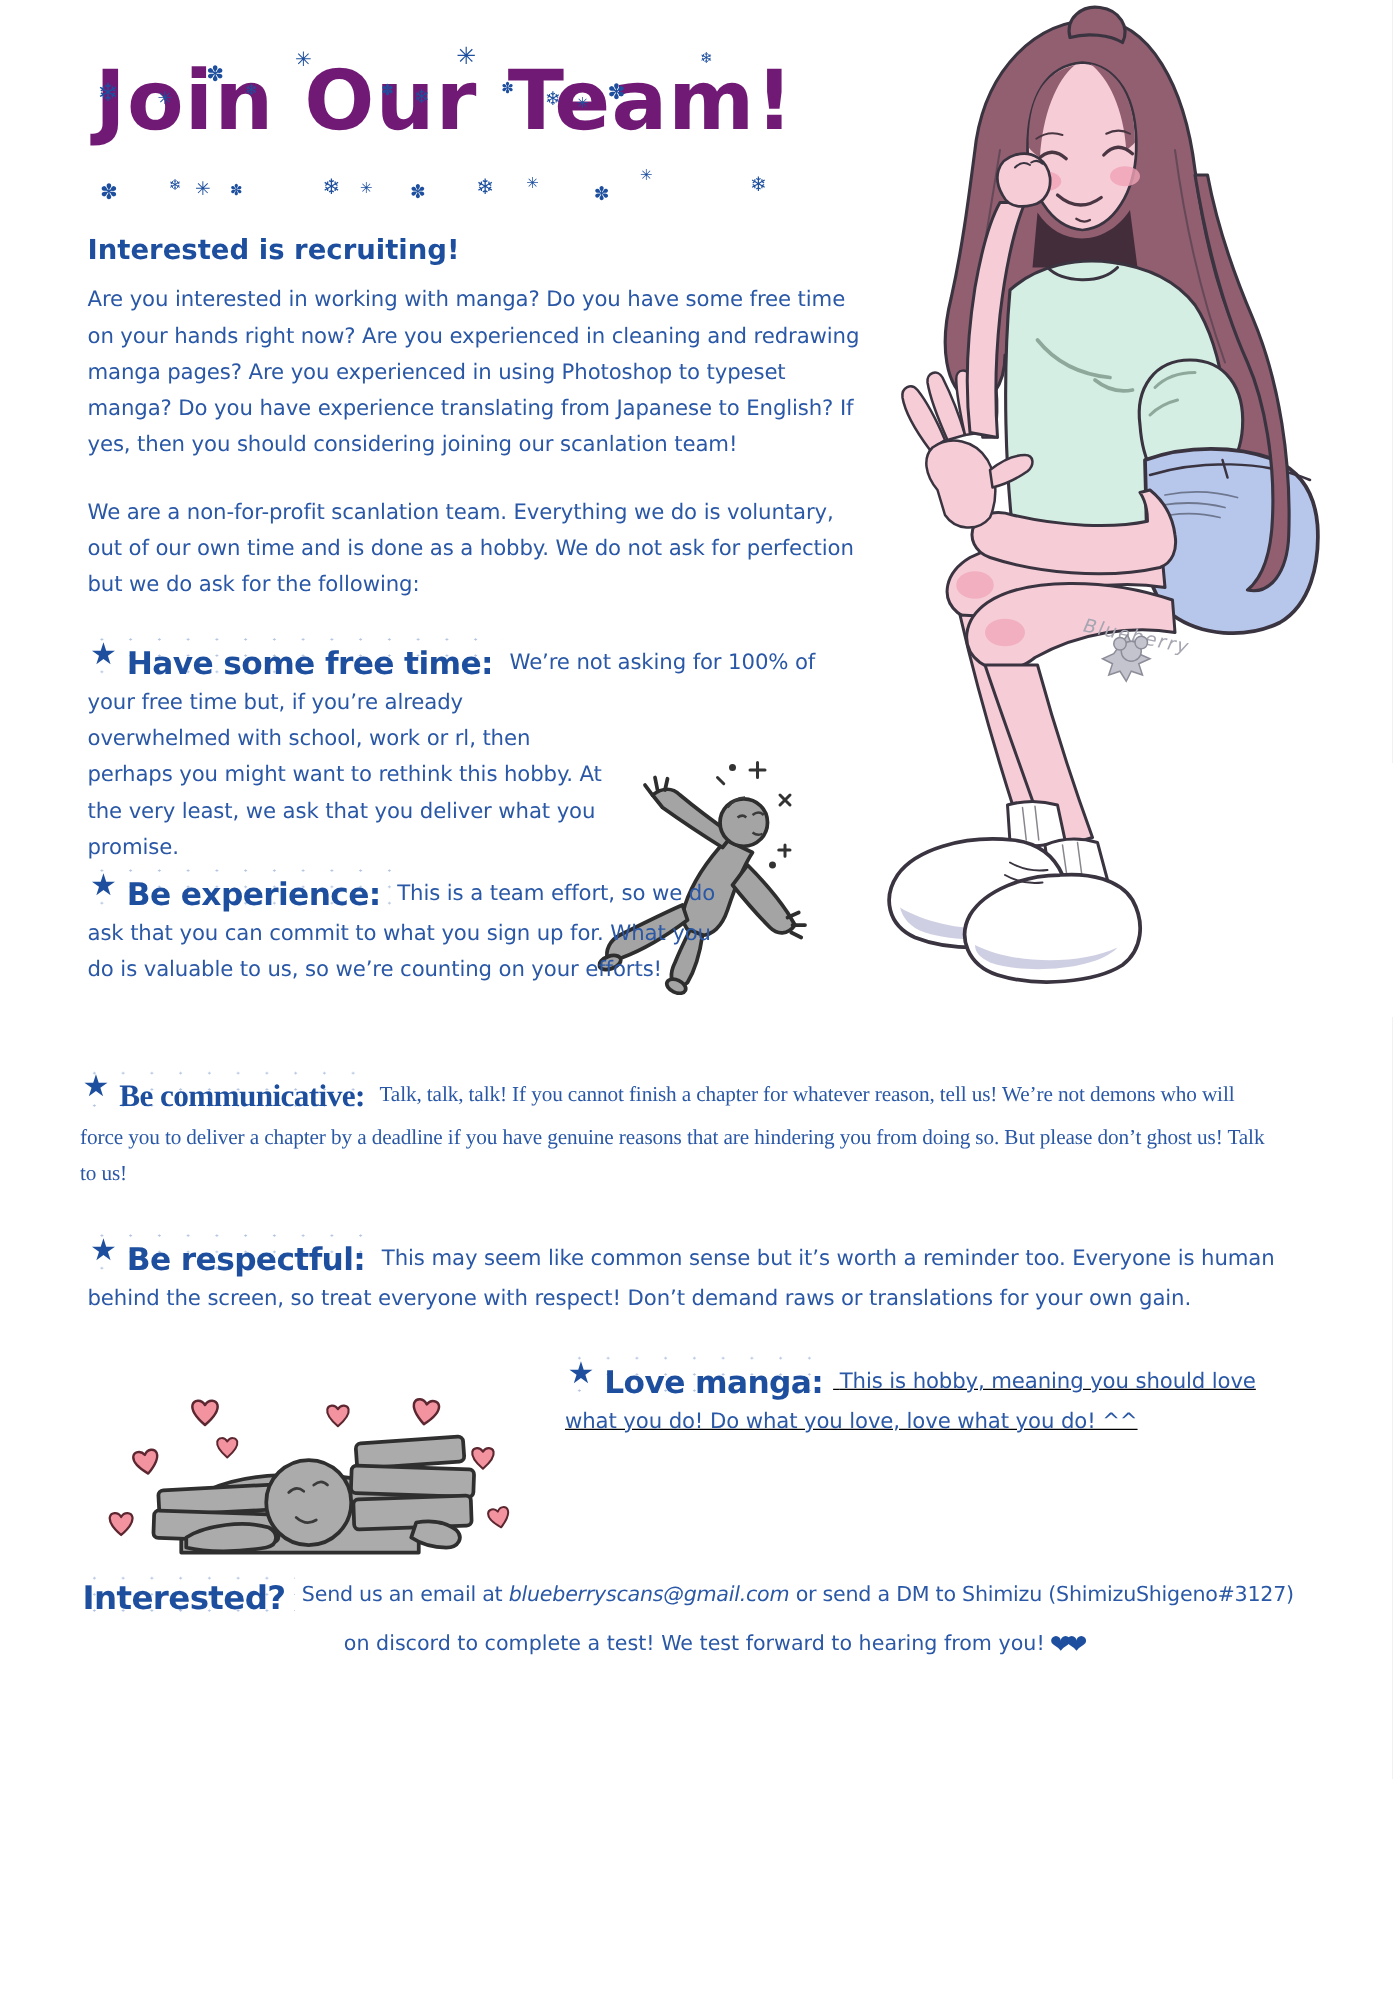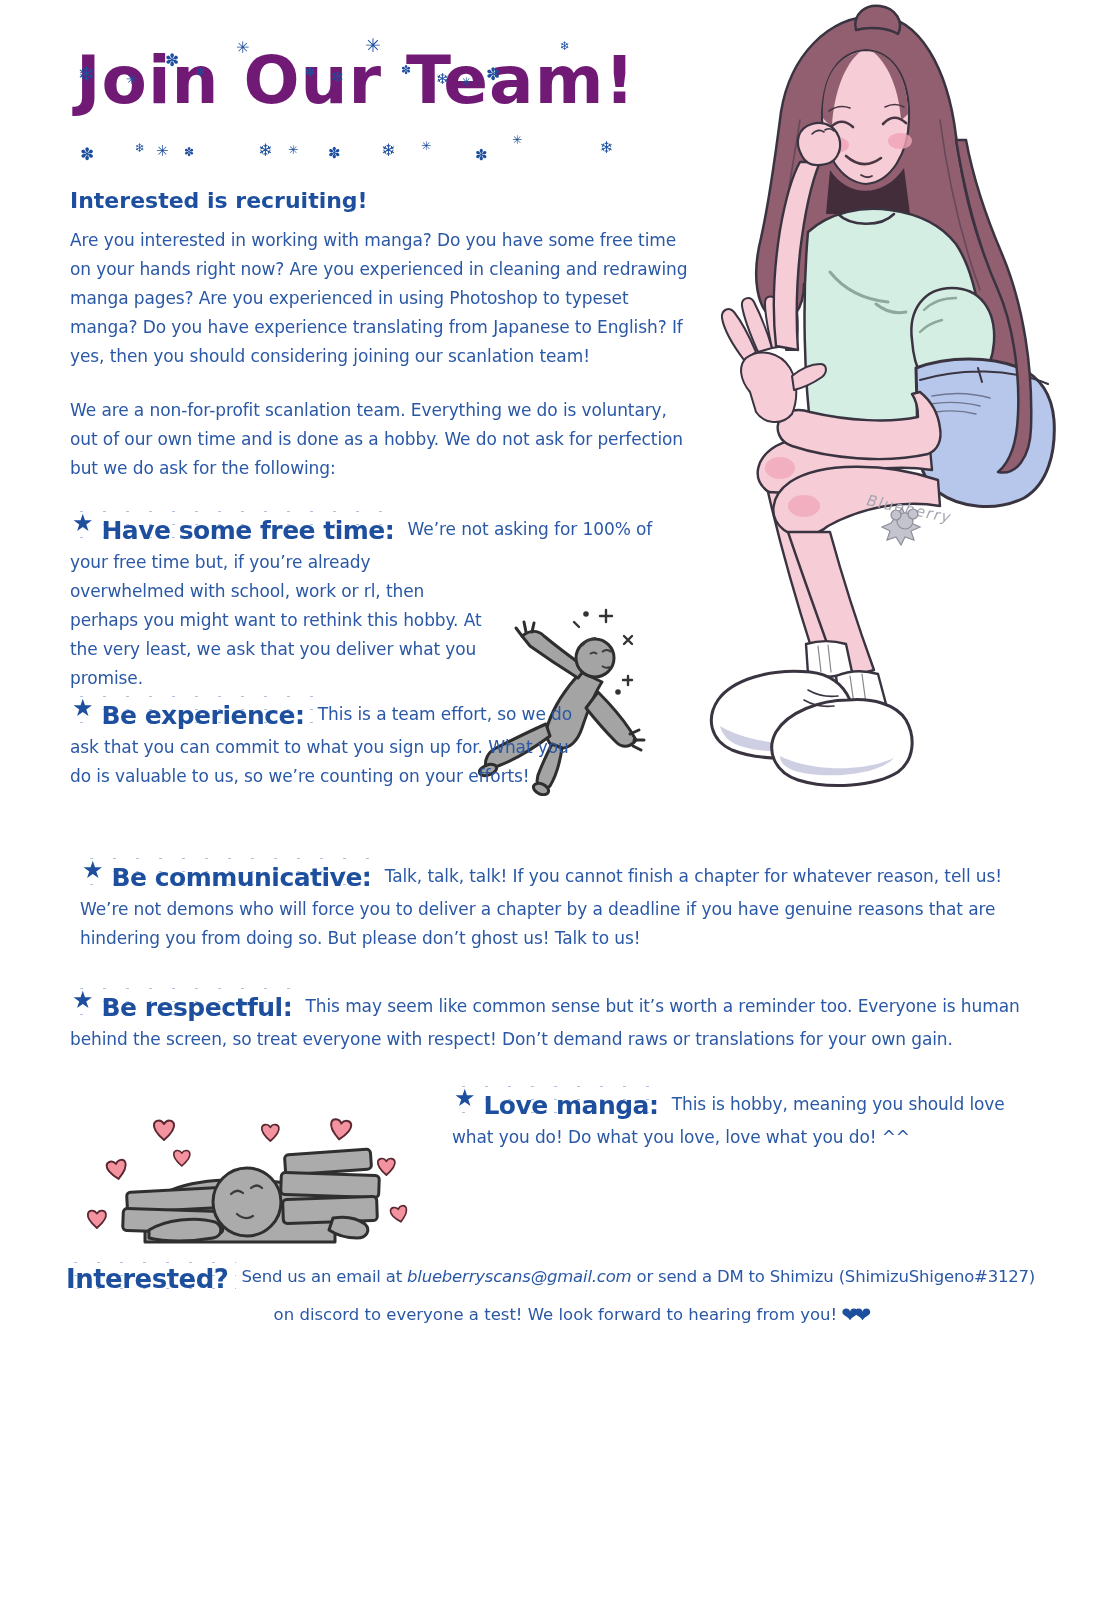--- a/index.html
+++ b/index.html
@@ -21,23 +21,23 @@
   }
   .body-txt{
     margin:0; font-size:17px; line-height:29px; color:#2a58a6;
     letter-spacing:-0.1px;
   }
   .p1{left:70px; top:226px; width:622px;}
   .p2{left:70px; top:396px; width:622px;}
   .req{margin:0;}
   .sec1{left:70px; top:505px; width:612px;}
   .sec2{left:70px; top:690px; width:508px;}
-  .sec3{left:80px; top:852px; width:958px;}
+  .sec3{left:64px; top:852px; width:958px;font-family:Liberation Serif, serif;}
   .sec4{left:70px; top:982px; width:958px;}
-  .sec5{left:452px; top:1080px; width:565px;}
+  .sec5{left:452px; top:1080px; width:565px;text-decoration:underline;}
   .req-head{
     display:inline-block; padding:4px 8px 0 2px;
     background-image:radial-gradient(rgba(45,95,175,0.38) 1.3px, transparent 1.5px);
     background-size:23px 13px;
   }
   .star{color:#1d4f9e; font-size:24px; vertical-align:4px; margin-right:8px;}
   .req-label{
     color:#1d4f9e; font-weight:700; font-size:25px; line-height:34px;
     vertical-align:-4px; letter-spacing:-0.5px;
   }
@@ -266,17 +266,17 @@
   </div>
 
   <div class="abs outro">
     <div class="outro-line1">
       <span class="req-head"><span class="outro-label">Interested?</span></span>
       <span>Send us an email at</span>
       <span class="email">blueberryscans@gmail.com</span>
       <span>or send a DM to Shimizu (ShimizuShigeno#3127)</span>
     </div>
     <div class="outro-line2">
-      <span>on discord to everyone a test! We look forward to hearing from you!</span><span class="hearts">❤❤</span>
+      <span>on discord to complete a test! We test forward to hearing from you!</span><span class="hearts">❤❤</span>
     </div>
   </div>
 
 </div>
 
 </body></html>

